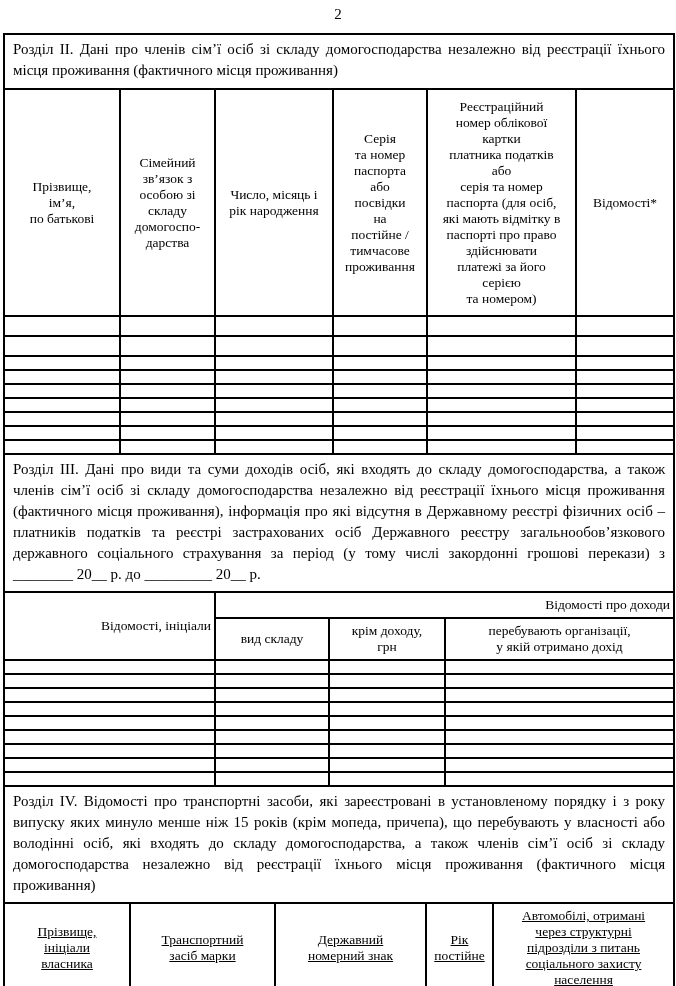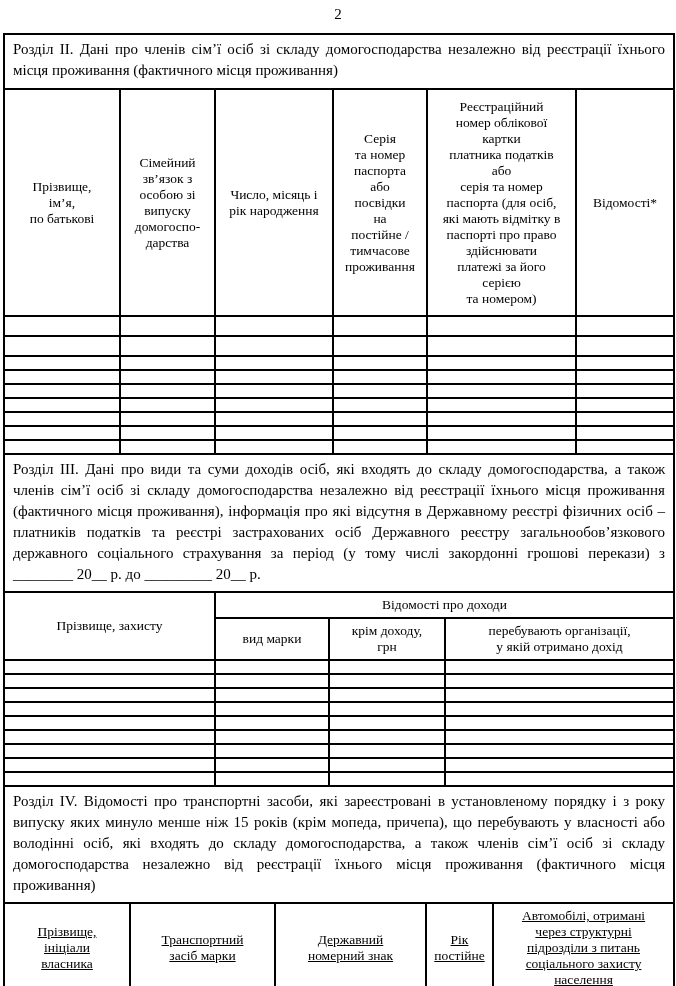--- a/index.html
+++ b/index.html
@@ -44,21 +44,21 @@
     white-space: pre-line;
     padding: 4px 3px;
   }
   
   .s2 .title-cell { height: 55px; }
   .s2 thead th { height: 227px; }
   .s2 tbody tr { height: 14px; }
   .s2 tbody tr:nth-child(-n+2) { height: 20px; }
   
   .s3 .title-cell { height: 119px; font-family: Liberation Serif, serif; }
-  .s3 tr.group-row th { height: 25px; }
+  .s3 tr.group-row th { height: 25px; text-align: right; }
   .s3 tr.sub-row th { height: 36px; }
   .s3 tbody tr { height: 14px; }
   
   .s4 .title-cell { height: 106px; margin-top: 28px; }
   .s4 thead th { height: 83px; text-decoration: underline; }
   .s4 tbody tr { height: 15px; }
 </style>
 </head>
 <body>
 
@@ -79,21 +79,21 @@
       <tr>
         <td class="title-cell" colspan="6">Розділ II. Дані про членів сім’ї осіб зі складу домогосподарства незалежно від реєстрації їхнього місця проживання (фактичного місця проживання)</td>
       </tr>
       <tr>
         <th class="head">Прізвище,
 ім’я,
 по батькові</th>
         <th class="head">Сімейний
 зв’язок з
 особою зі
-випуску
+складу
 домогоспо-
 дарства</th>
         <th class="head">Число, місяць і
 рік народження</th>
         <th class="head">Серія
 та номер
 паспорта
 або
 посвідки
 на
@@ -197,25 +197,25 @@
       <col style="width:211px">
         <col style="width:114px">
         <col style="width:116px">
         <col style="width:229px">
     </colgroup>
     <thead>
       <tr>
         <td class="title-cell" colspan="4">Розділ III. Дані про види та суми доходів осіб, які входять до складу домогосподарства, а також членів сім’ї осіб зі складу домогосподарства незалежно від реєстрації їхнього місця проживання (фактичного місця проживання), інформація про які відсутня в Державному реєстрі фізичних осіб – платників податків та реєстрі застрахованих осіб Державного реєстру загальнообов’язкового державного соціального страхування за період (у тому числі закордонні грошові перекази) з ________ 20__ р. до _________ 20__ р.</td>
       </tr>
       <tr class="group-row">
-        <th class="head" rowspan="2">Прізвище, захисту</th>
+        <th class="head" rowspan="2">Відомості, ініціали</th>
         <th class="head" colspan="3">Відомості про доходи</th>
       </tr>
       <tr class="sub-row">
-        <th class="head">вид марки</th>
+        <th class="head">вид складу</th>
         <th class="head">крім доходу,
 грн</th>
         <th class="head">перебувають організації,
 у якій отримано дохід</th>
       </tr>
     </thead>
     <tbody>
         <tr>
           <td></td>
           <td></td>

